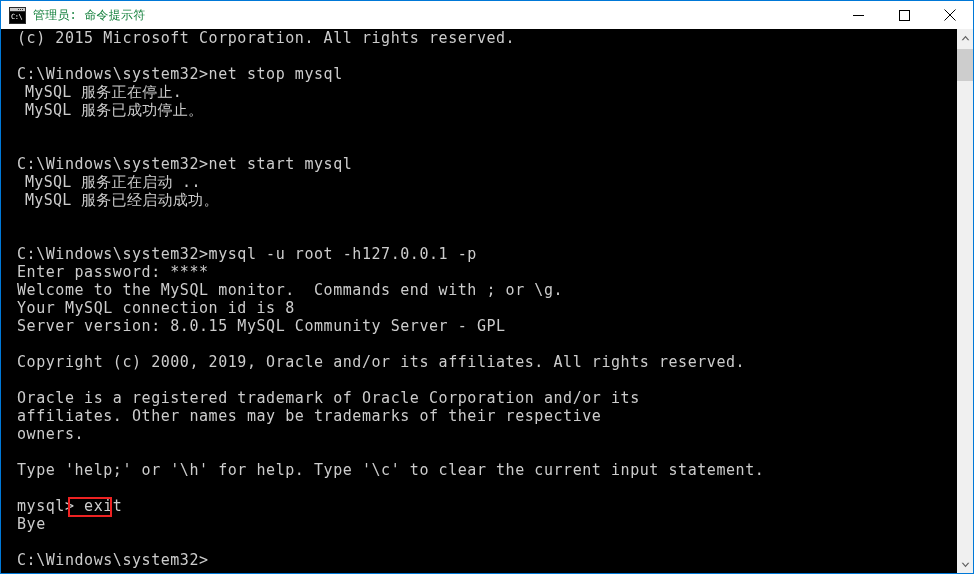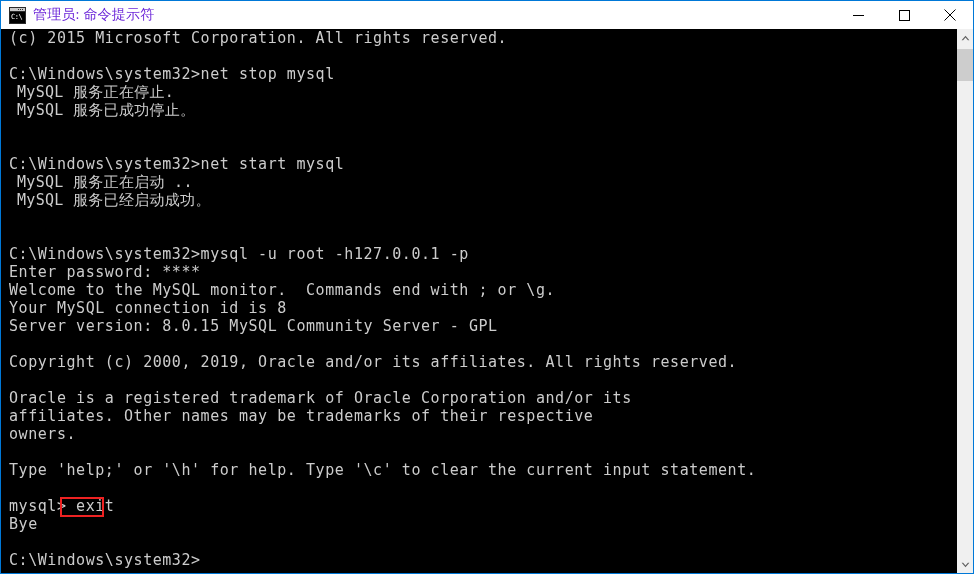--- a/index.html
+++ b/index.html
@@ -78,23 +78,23 @@
     background: #000000;
     color: #ffffff;
     font-family: "DejaVu Sans Mono", monospace;
     font-size: 7px;
     line-height: 11px;
     letter-spacing: -0.5px;
     padding-left: 1px;
     box-sizing: border-box;
   }
   .title-text {
-    font-family: Liberation Serif, serif;
-    font-size: 14px;
-    color: #6d28d9;
+    font-family: Liberation Mono, monospace;
+    font-size: 12px;
+    color: #15803d;
     white-space: nowrap;
     letter-spacing: 0.2px;
   }
 
   
   .winbtns {
     position: absolute;
     right: 0;
     top: 0;
     height: 28px;
@@ -116,21 +116,21 @@
     top: 28px;
     width: 956px;
     height: 544px;
     background: #000000;
     overflow: hidden;
   }
   .lines {
     position: absolute;
     left: 0;
     top: 0;
-    padding-left: 8px;
+    padding-left: 16px;
     color: #cccccc;
     font-family: "DejaVu Sans Mono", monospace;
     font-size: 15px;
     line-height: 18px;
     letter-spacing: 0.55px;
     white-space: pre;
   }
   .line { height: 18px; }
   .line.cn { letter-spacing: 0.3px; margin-left: 8px; }
 

